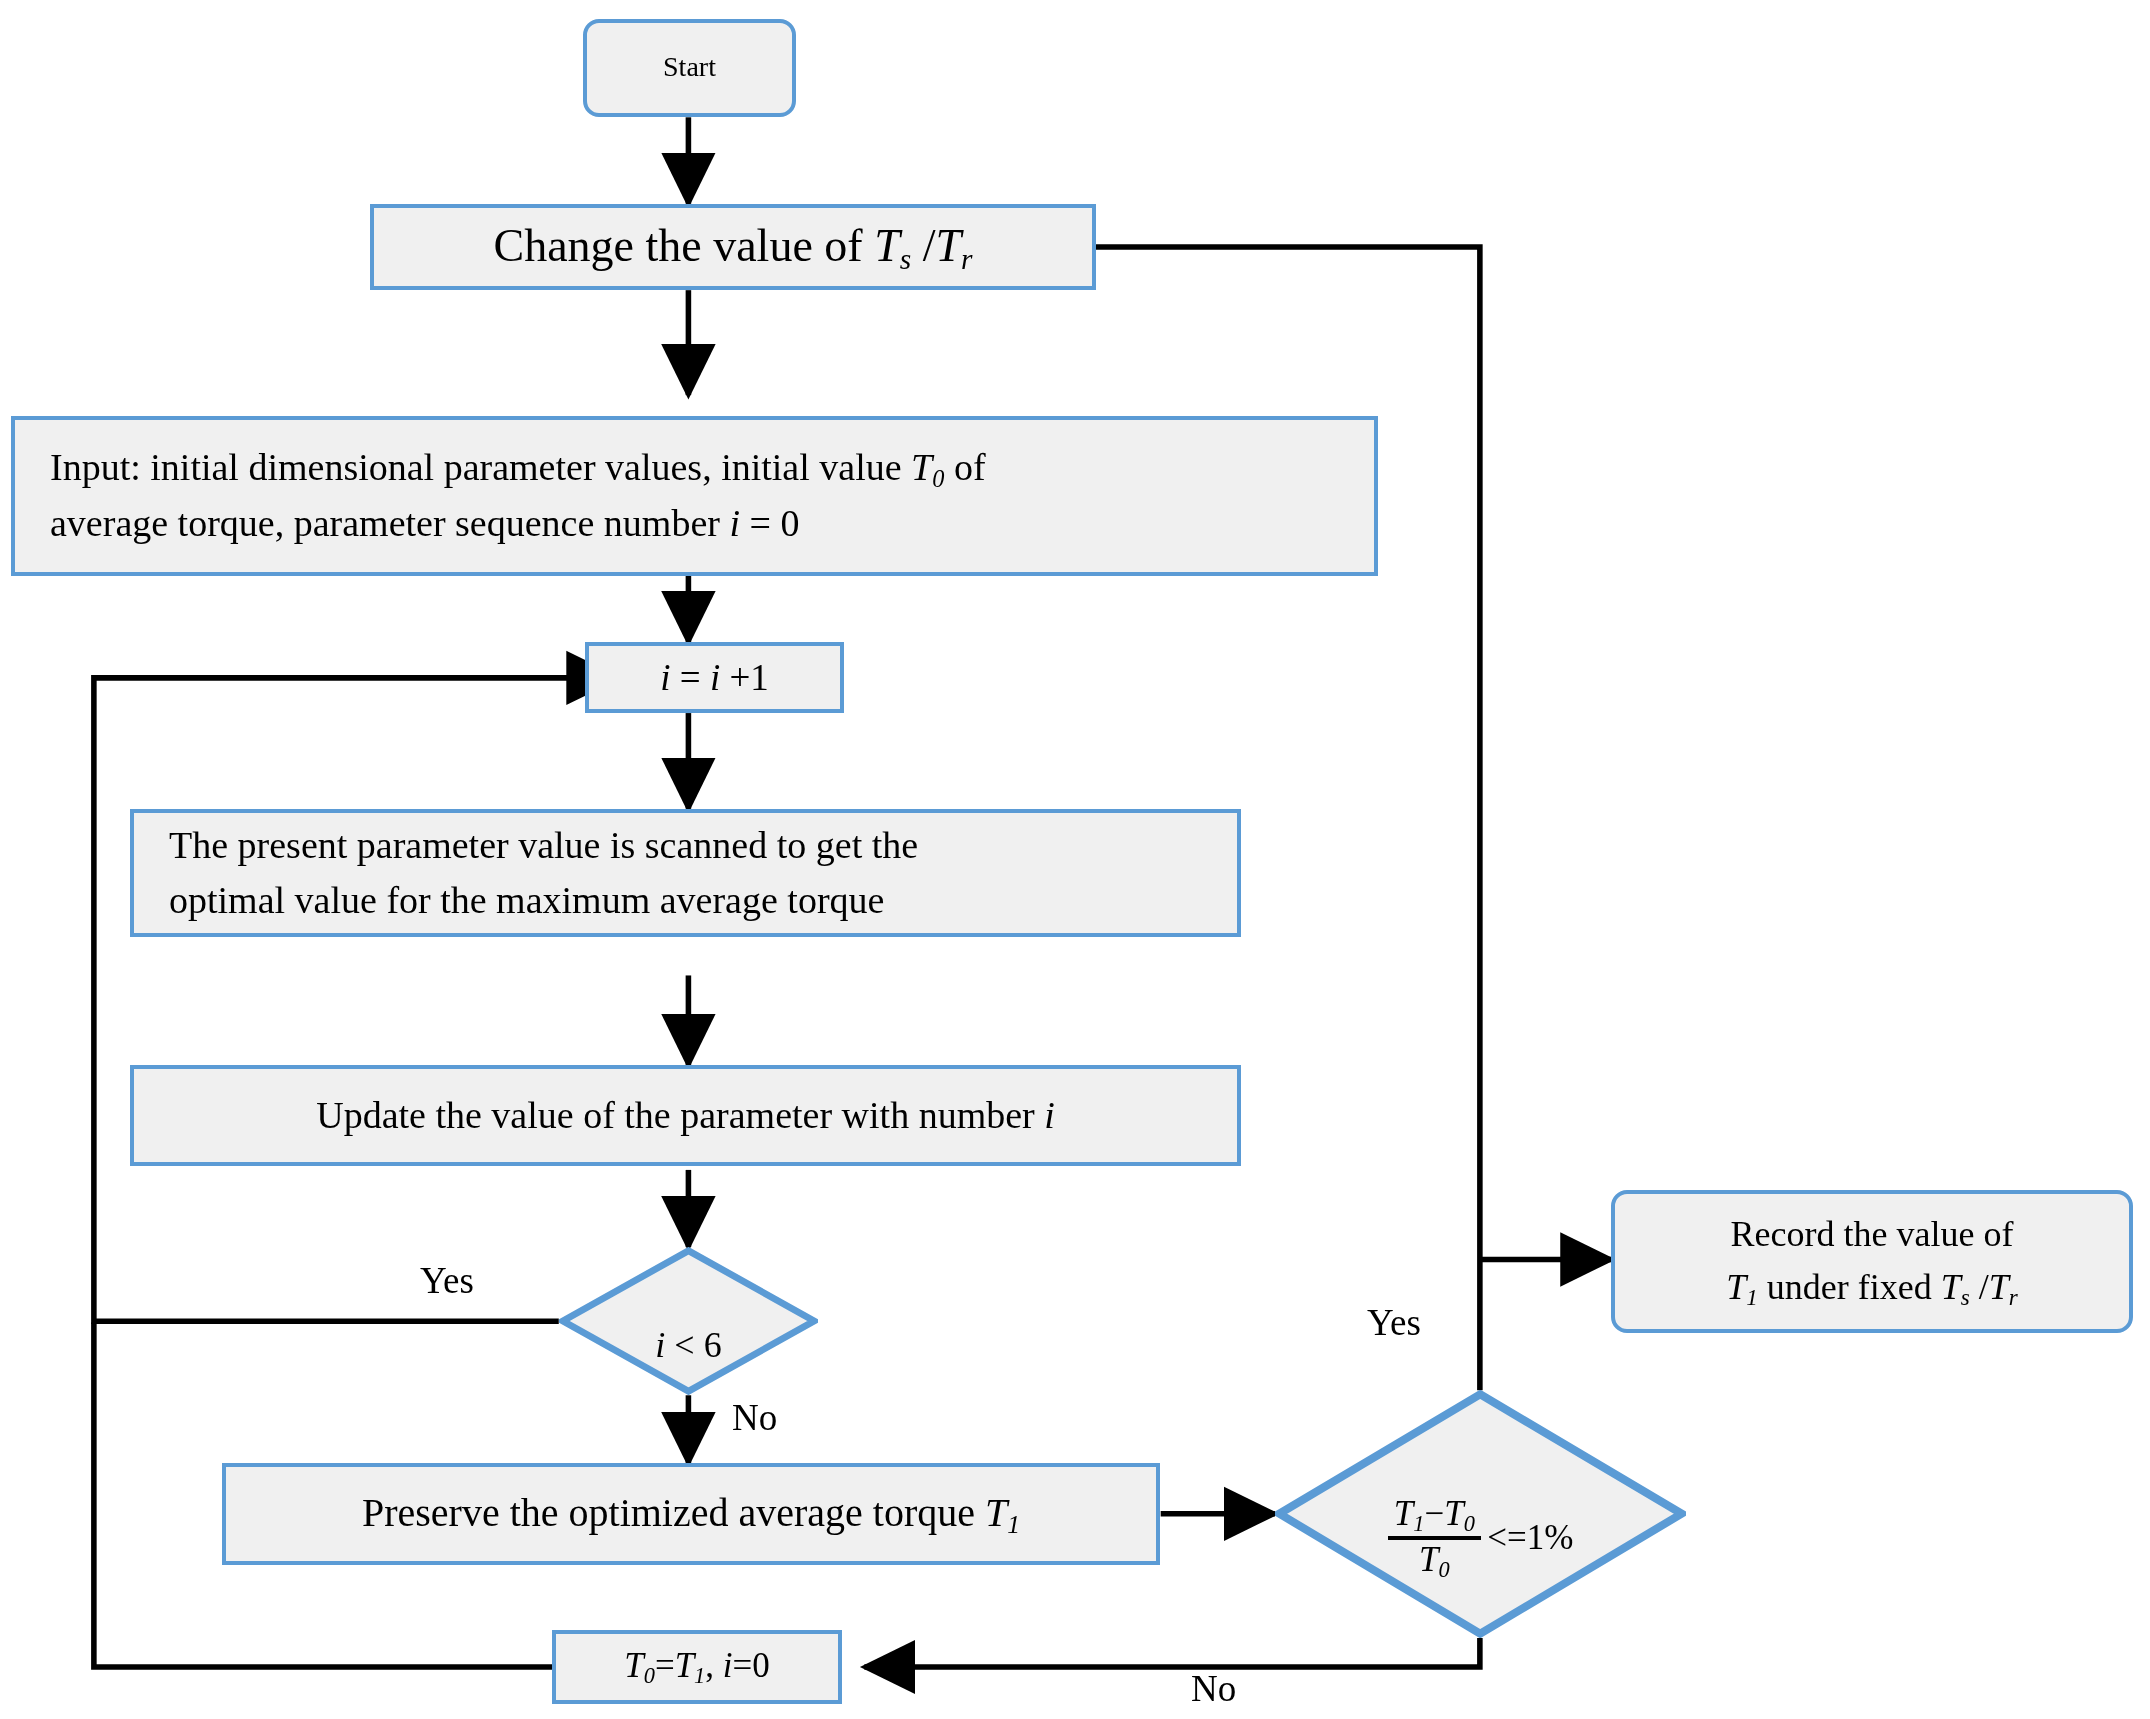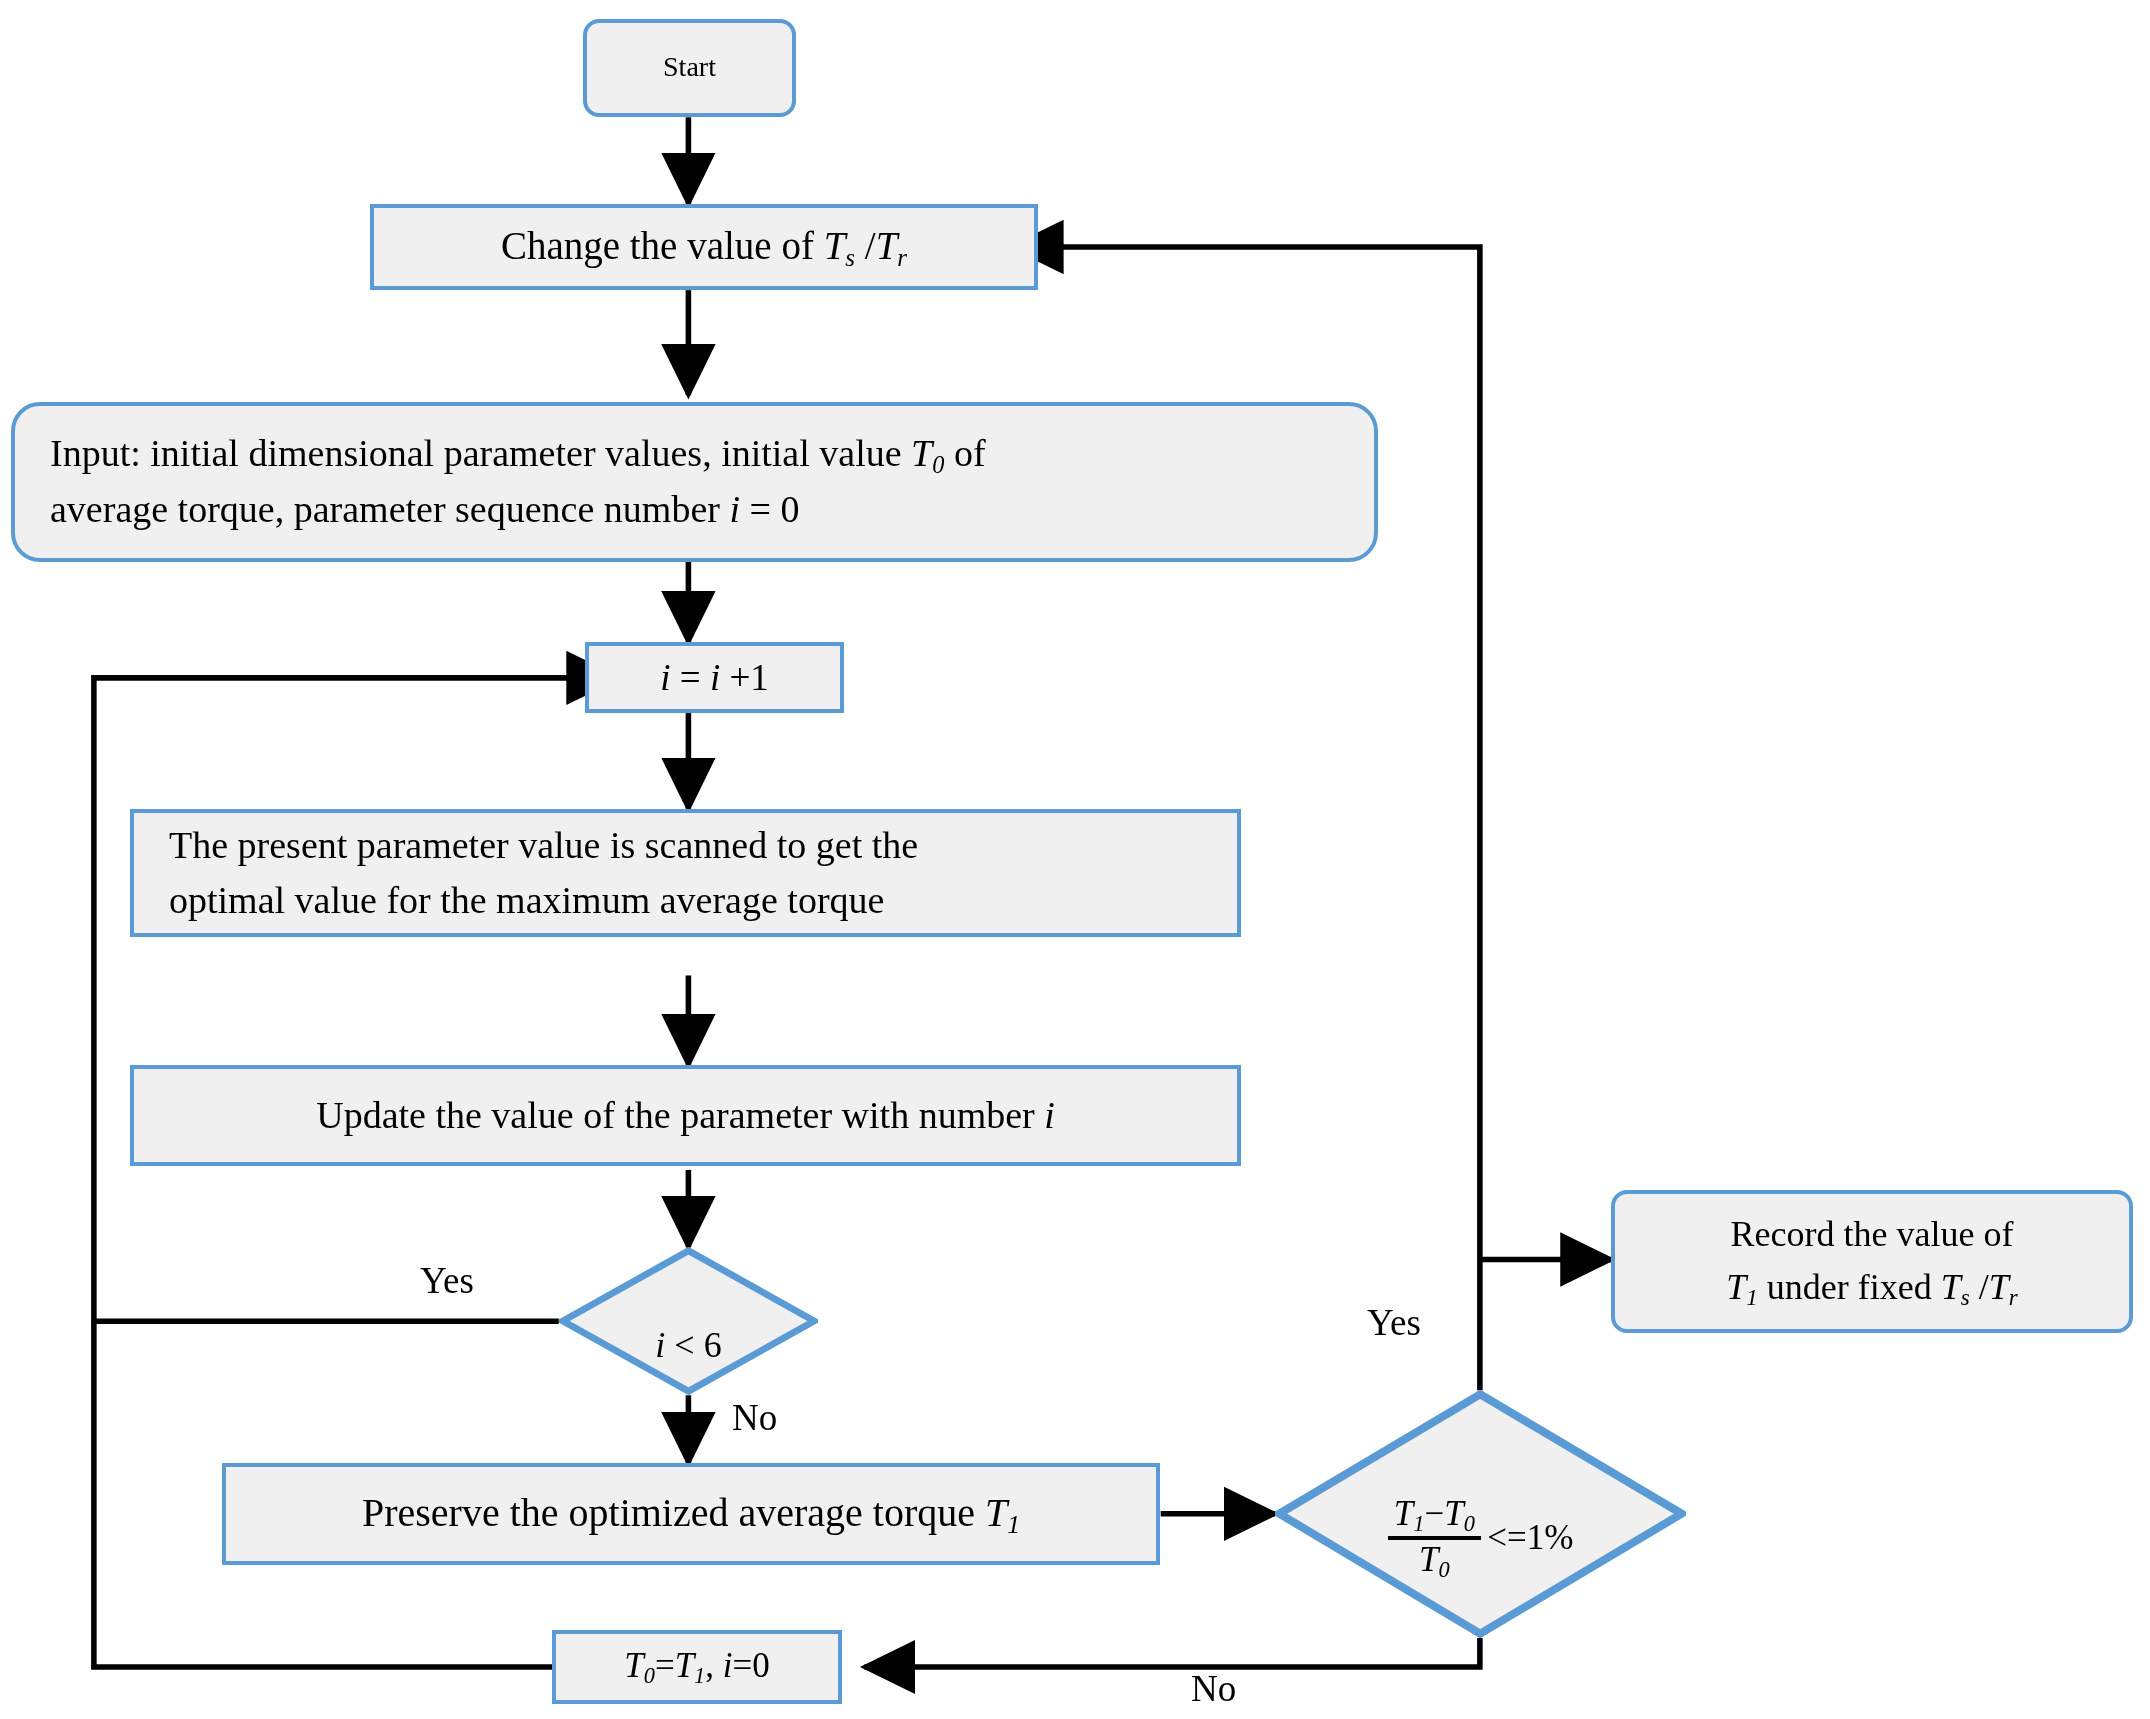--- a/index.html
+++ b/index.html
@@ -118,27 +118,27 @@
       <path d="M2397,2252 L2397,400 L1640,400" marker-end="url(#arrow)"></path>
 
       <path d="M2397,2040 L2610,2040" marker-end="url(#arrow)"></path>
     </g>
   </svg>
 
   <div class="node rounded" style="left:583px; top:18.5px; width:213px; height:98px; font-size:28px;">
     <span class="txt">Start</span>
   </div>
 
-  <div class="node" style="left:370px; top:204px; width:668px; height:86px; font-size:39px;">
+  <div class="node" style="left:370px; top:204px; width:726px; height:86px; font-size:46px;">
     <span class="txt">
       <span>Change the value of </span><i>T</i><sub>s</sub><span> /</span><i>T</i><sub>r</sub>
     </span>
   </div>
 
-  <div class="node left-align" style="left:11px; top:402px; width:1367px; height:160px; font-size:38px;border-radius:29px;">
+  <div class="node left-align" style="left:11px; top:416px; width:1367px; height:160px; font-size:38px;">
     <span class="txt" style="padding:0 35px;">
       <span>Input: initial dimensional parameter values, initial value </span><i>T</i><sub>0</sub><span> of</span><br>
       <span>average torque, parameter sequence number </span><i>i</i><span> = 0</span>
     </span>
   </div>
 
   <div class="node" style="left:585px; top:642px; width:259px; height:71px; font-size:37px;">
     <span class="txt">
       <i>i</i><span> = </span><i>i</i><span> +1</span>
     </span>

